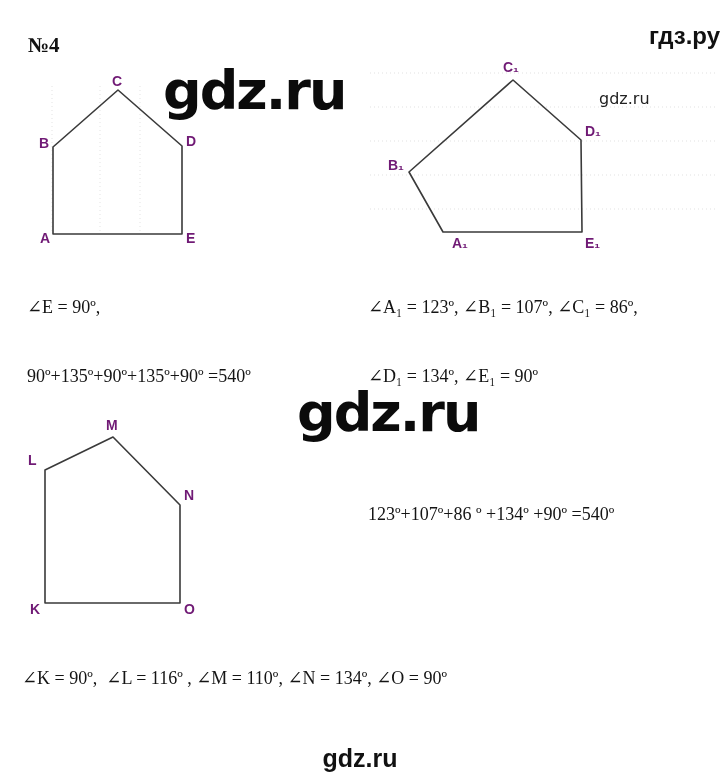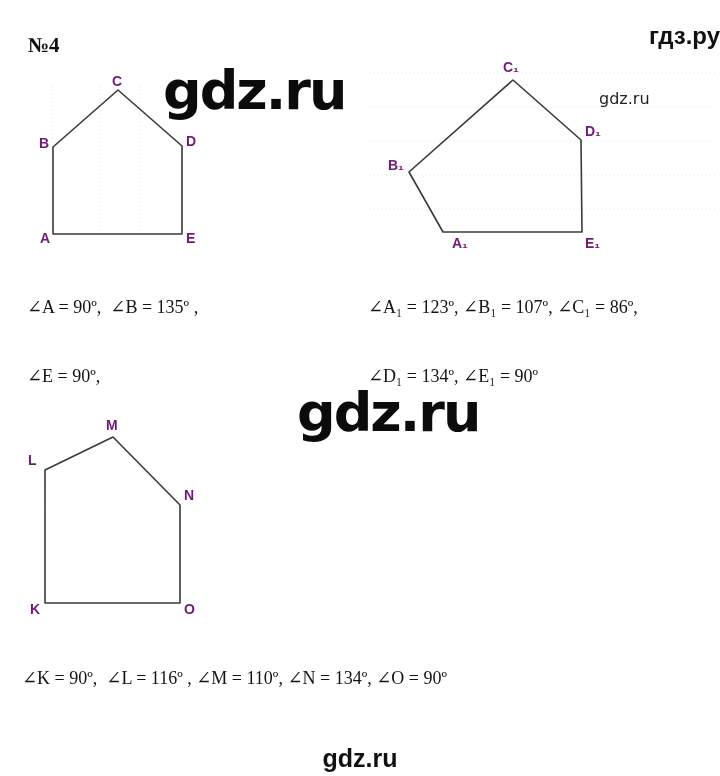--- a/index.html
+++ b/index.html
@@ -94,28 +94,29 @@
   <span class="vlabel" style="left:28px;top:453px;">L</span>
   <span class="vlabel" style="left:184px;top:488px;">N</span>
   <span class="vlabel" style="left:30px;top:602px;">K</span>
   <span class="vlabel" style="left:184px;top:602px;">O</span>
 
   <div class="wm-large wm-1">gdz.ru</div>
   <div class="wm-large wm-2">gdz.ru</div>
   <div class="wm-small">gdz.ru</div>
 
   <div class="txt" style="left:27px;top:250px;">
-    <div>∠A = 90º,  ∠B = 135º ,</div>
     <div>∠E = 90º,</div>
+    <div>90º+135º+90º+135º+90º =540º</div>
   </div>
 
   <div class="txt" style="left:368px;top:250px;">
     <div>∠A₁ = 123º, ∠B₁ = 107º, ∠C₁ = 86º,</div>
     <div>∠D₁ = 134º, ∠E₁ = 90º</div>
     <div></div>
+    <div>123º+107º+86 º +134º +90º =540º</div>
   </div>
 
 
   <div class="txt" style="left:22px;top:621px;">
     <div>∠K = 90º,  ∠L = 116º , ∠M = 110º, ∠N = 134º, ∠O = 90º</div>
     
     
   </div>
 
   <div class="site-footer">gdz.ru</div>

